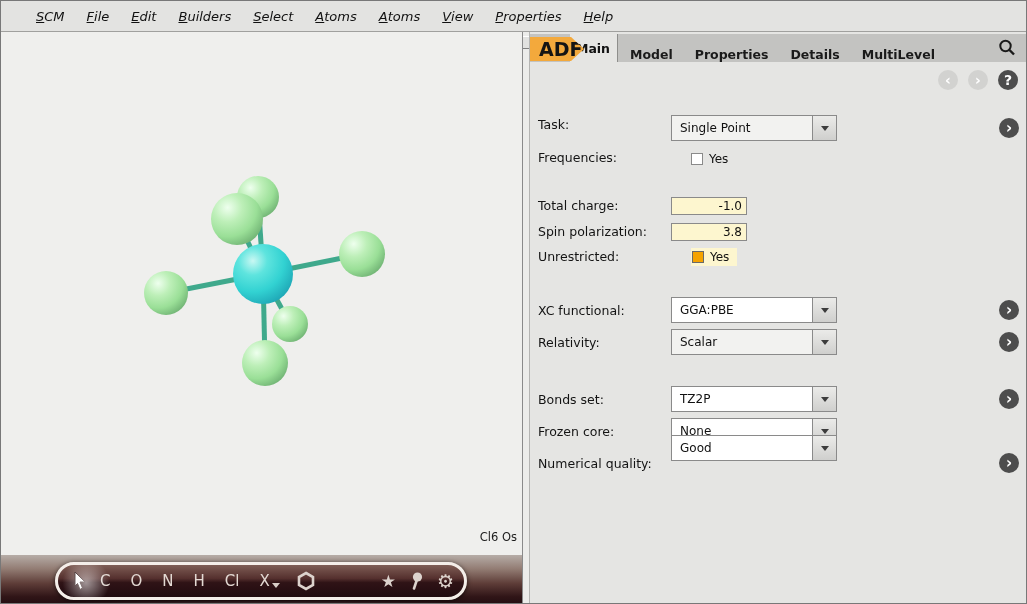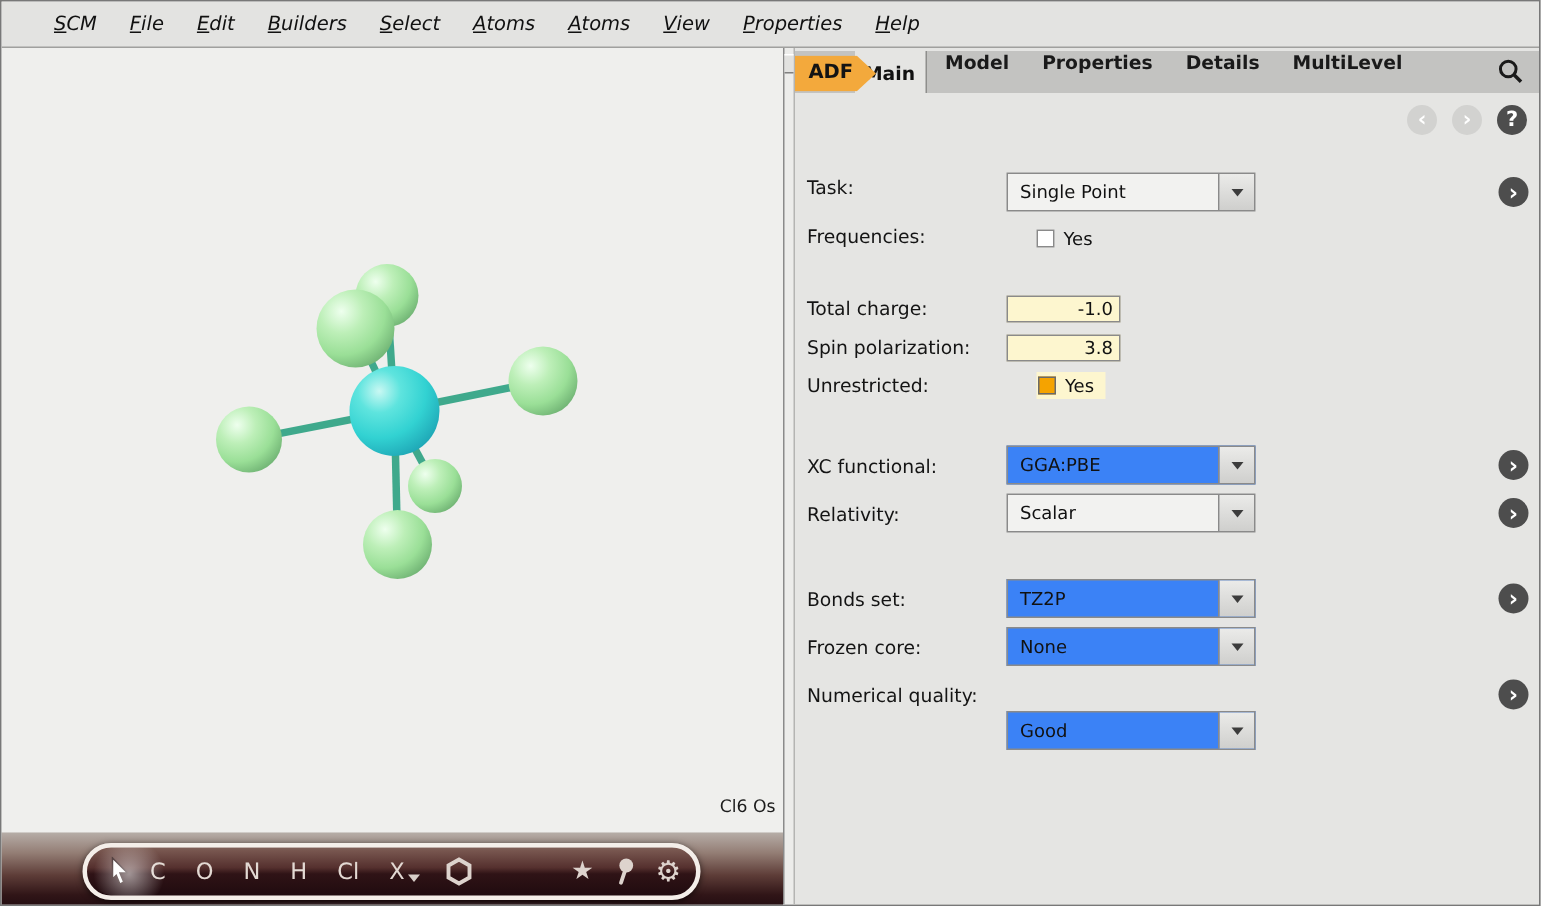--- a/index.html
+++ b/index.html
@@ -46,42 +46,42 @@
   
   .vstrip { position:absolute; left:521px; top:31px; width:8px; height:571px;
     background:#ececea; border-left:1px solid #8a8a8a; border-right:1px solid #b4b4b2; box-sizing:border-box; }
   .vthumb { position:absolute; left:0; top:4px; width:100%; height:13px;
     background:#e2e2e0; border-top:1px solid #fff; border-bottom:1px solid #808080; box-sizing:border-box; }
 
   
   .panel { position:absolute; left:529px; top:31px; width:496px; height:571px; background:#e5e5e3; }
   .tabbar { position:absolute; left:0; top:2px; width:100%; height:28px; background:#c3c3c1; }
   .adf-badge { position:absolute; left:0; top:3px; width:54px; height:24px; line-height:24px;
-    padding-left:9px; box-sizing:border-box; font-size:13px; font-weight:bold; color:#141414;
+    padding-left:9px; box-sizing:border-box; font-size:19px; font-weight:bold; color:#141414;
     background:#f3a93c;
     clip-path:polygon(0 0, 76% 0, 100% 50%, 76% 100%, 0 100%);
     z-index:3; }
   .tab-active { position:absolute; left:40px; top:0; height:28px; width:48px; background:#e5e5e3;
     border-right:1px solid #8e8e8c; box-sizing:border-box; z-index:2;
     display:flex; align-items:center; justify-content:flex-end; padding-right:7px;
     font-size:12.5px; font-weight:bold; }
-  .tabs { position:absolute; left:89px; top:0; height:28px; display:flex; align-items:flex-start; }
+  .tabs { position:absolute; left:89px; top:0; height:28px; display:flex; align-items:flex-end; }
   .tab { padding:0 11px; font-size:12.5px; font-weight:bold; color:#1a1a1a; cursor:default; }
   .search-btn { position:absolute; right:9px; top:4px; width:20px; height:20px; }
 
   .nav-circle { position:absolute; width:20px; height:20px; border-radius:50%;
     background:#d2d2d0; color:#ffffff; font-size:14px; font-weight:bold;
     display:flex; align-items:center; justify-content:center; }
   .nav-circle.dark { background:#4d4d4d; }
 
   .flabel { position:absolute; left:8px; font-size:12.5px; color:#141414; }
 
   .dropdown { position:absolute; left:141px; width:166px; height:26px; box-sizing:border-box;
     border:1px solid #8a8a8a; background:#f2f2f0; display:flex; align-items:center; }
-  .dropdown.yellow { background:#3b82f6; }
+  .dropdown.yellow { background:#ffffff; }
   .dd-value { flex:1; padding-left:8px; font-size:12px; color:#111; }
   .dd-btn { width:23px; height:100%; border-left:1px solid #8a8a8a;
     background:linear-gradient(180deg,#ebebe9,#cfcfcd);
     display:flex; align-items:center; justify-content:center; }
   .tri-dn { width:0; height:0; border-left:4px solid transparent; border-right:4px solid transparent;
     border-top:5px solid #3c3c3c; }
 
   .textinput { position:absolute; left:141px; width:76px; height:18px; box-sizing:border-box;
     border:1px solid #8a8a8a; background:#fdf6cf; font-size:12px;
     display:flex; align-items:center; justify-content:flex-end; padding-right:4px; }
@@ -280,21 +280,21 @@
 
     <span class="flabel" style="top:392px;">Frozen core:</span>
     <div class="dropdown yellow" style="top:386px;gap:44px;">
       <span class="dd-value">None</span>
       <span class="dd-btn">
           <span class="tri-dn"></span>
         </span>
     </div>
 
     <span class="flabel" style="top:424px;">Numerical quality:</span>
-    <div class="dropdown yellow" style="top:442px;">
+    <div class="dropdown yellow" style="top:403px;">
       <span class="dd-value">Good</span>
       <span class="dd-btn">
           <span class="tri-dn"></span>
         </span>
     </div>
     <div class="row-arrow" style="top:421px;">
       <span>›</span>
     </div>
 
   </div>

